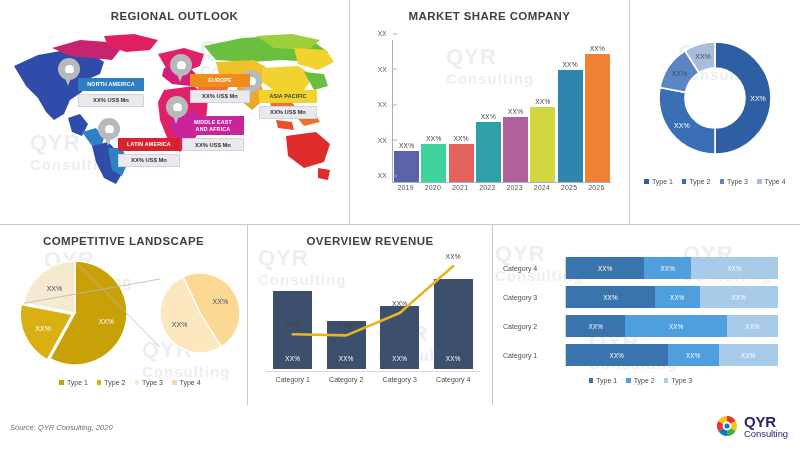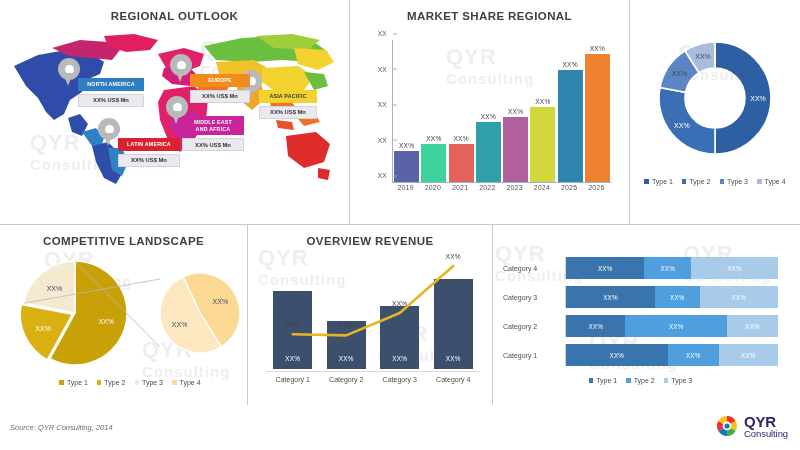--- a/index.html
+++ b/index.html
@@ -202,21 +202,21 @@
           <div class="rval">XX% US$ Mn</div>
         </div>
         <div class="rlab" style="left:118px;top:112px;width:62px;">
           <div class="rname" style="background:#d72230;">LATIN AMERICA</div>
           <div class="rval">XX% US$ Mn</div>
         </div>
       </div>
     </div>
 
     <div class="panel vline" style="width:280px;">
-      <div class="p-title">MARKET SHARE REGIONAL</div>
+      <div class="p-title">MARKET SHARE COMPANY</div>
       <div class="wm" style="left:96px;top:44px;">
         <div class="l1">QYR</div>
         <div class="l2">Consulting</div>
       </div>
 
       <div class="msWrap">
         <div class="msPlot" id="msPlot">
           <div class="bars" id="msBars">
               <div class="bcell">
                 <div class="bar" style="height: 22%; background: rgb(91, 98, 168);">
@@ -481,21 +481,21 @@
             <div class="lgi">
               <span class="sw" style="background: rgb(168, 203, 234);"></span>
               <span>Type 3</span>
             </div>
           </div>
       </div>
     </div>
   </div>
 
   <div class="footer">
-    <div class="src">Source: QYR Consulting, 2014</div>
+    <div class="src">Source: QYR Consulting, 2020</div>
     <div class="logo">
       <svg width="24" height="24" viewBox="0 0 24 24">
         <path d="M12 12 L12 2 A10 10 0 0 1 20.6 7 Z" fill="#e8342c"></path>
         <path d="M12 12 L20.6 7 A10 10 0 0 1 20.6 17 Z" fill="#f5c518"></path>
         <path d="M12 12 L20.6 17 A10 10 0 0 1 12 22 Z" fill="#3fae49"></path>
         <path d="M12 12 L12 22 A10 10 0 0 1 3.4 17 Z" fill="#1b75bc"></path>
         <path d="M12 12 L3.4 17 A10 10 0 0 1 3.4 7 Z" fill="#e8342c"></path>
         <path d="M12 12 L3.4 7 A10 10 0 0 1 12 2 Z" fill="#f5c518"></path>
         <circle cx="12" cy="12" r="4.4" fill="#fff"></circle>
         <circle cx="12" cy="12" r="2.6" fill="#1b75bc"></circle>

